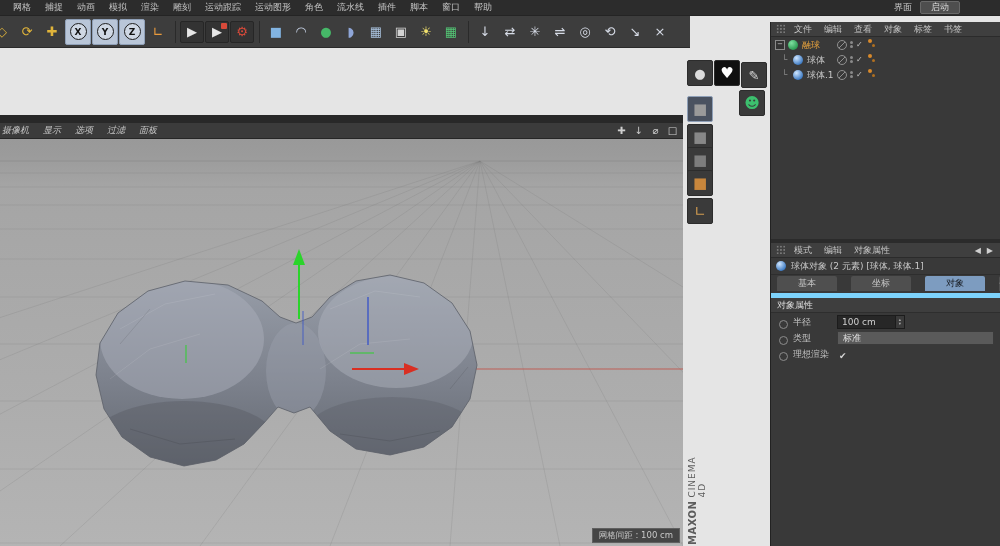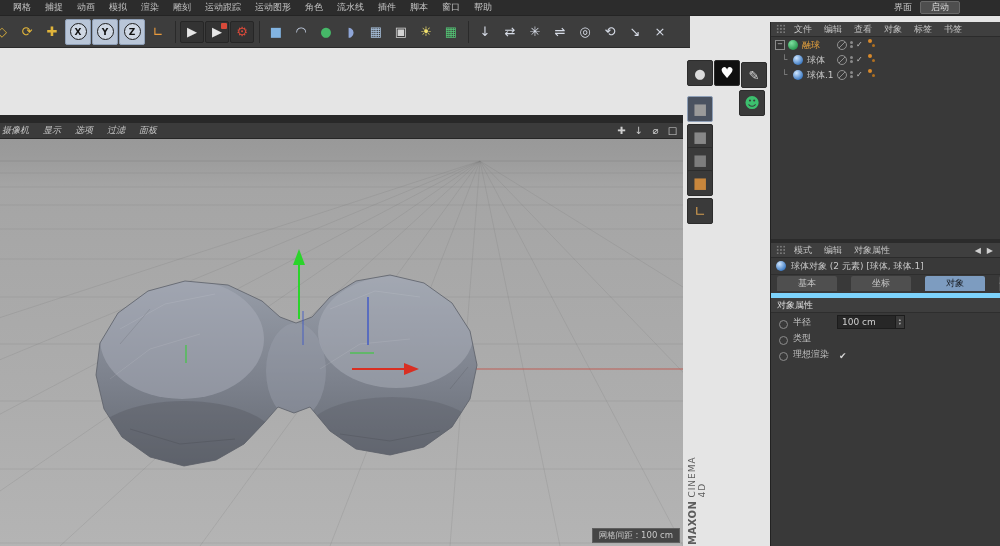--- a/index.html
+++ b/index.html
@@ -426,20 +426,23 @@
           <span class="kf"></span>
           <span class="flabel">半径</span>
           <div class="nbox">
             <span>100 cm</span>
             <div class="stepper">▴<br>▾</div>
           </div>
         </div>
         <div class="field-row">
           <span class="kf"></span>
           <span class="flabel">类型</span>
+          <div class="dbox">
+            <span>标准</span>
+          </div>
         </div>
         <div class="field-row">
           <span class="kf"></span>
           <span class="flabel">理想渲染</span>
           <span class="cbox">✔</span>
         </div>
       </div>
   </div>
 
   <div id="watermark">

